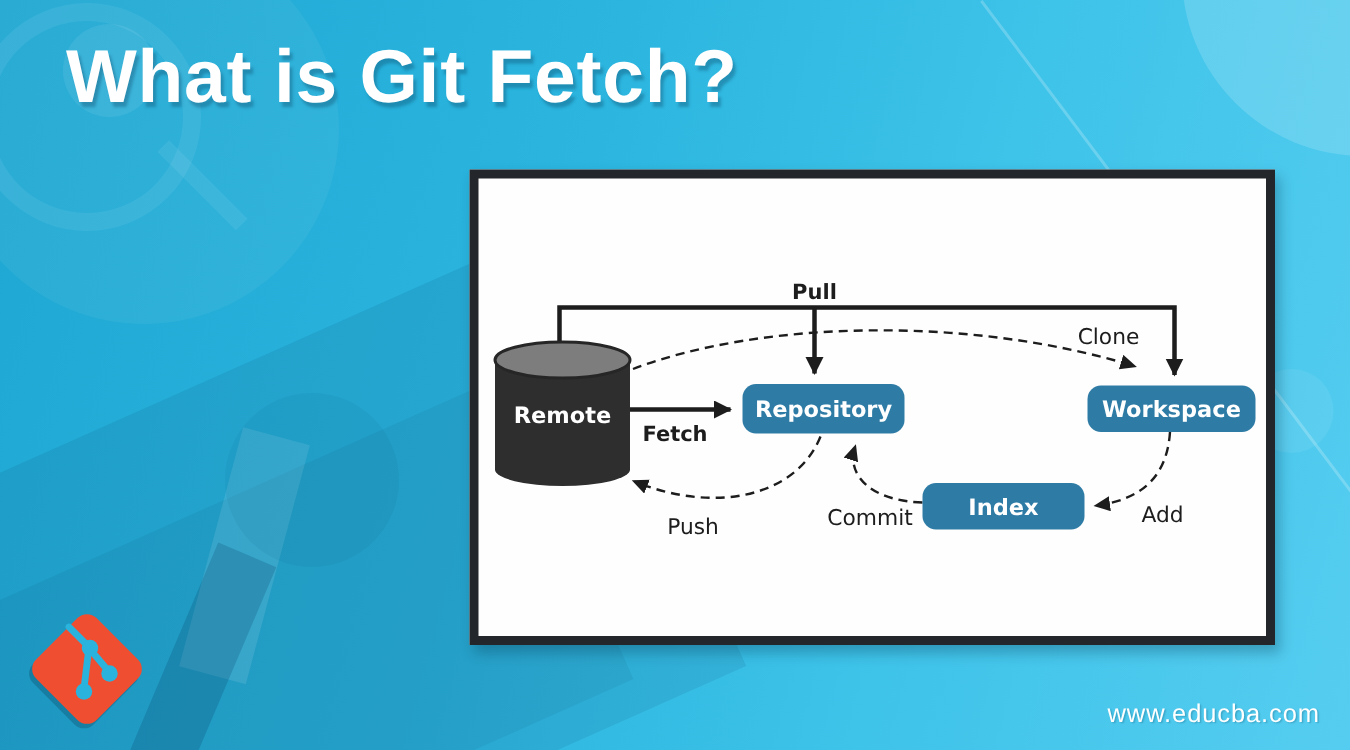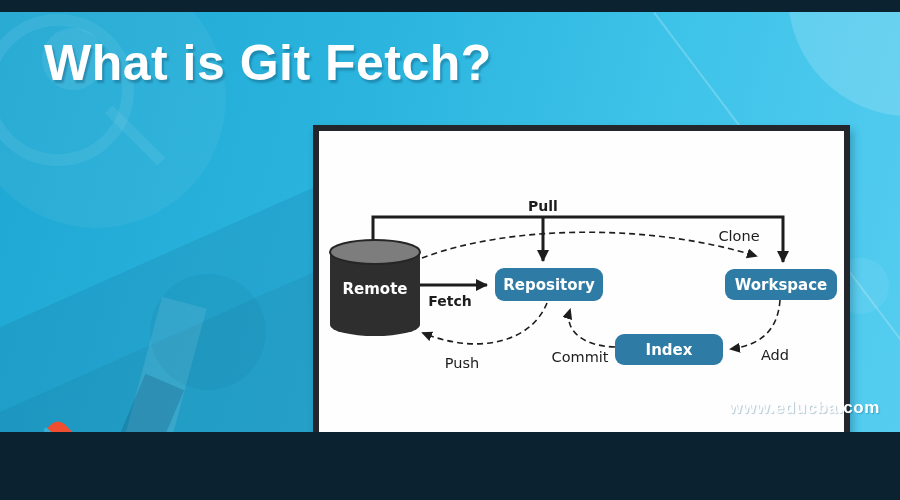--- a/index.html
+++ b/index.html
@@ -1,20 +1,19 @@
 <!DOCTYPE html>
 <html><head>
 <meta charset="utf-8">
 <style>
   html,body{margin:0;padding:0;background:#0b2330;}
   .page{
-    position:relative;width:900px;height:420px;overflow:hidden;
+    position:relative;width:900px;height:500px;overflow:hidden;
     background:linear-gradient(105deg,#1ea7d2 0%,#2ab4de 38%,#3ec3e9 68%,#55cdf0 100%);
     font-family:"Liberation Sans",sans-serif;
-    margin-top:12px;
   }
   .deco{position:absolute;pointer-events:none;}
   .deco-circle-tr{left:788px;top:-138px;width:242px;height:242px;border-radius:50%;background:rgba(255,255,255,0.16);}
   .deco-circle-right{left:833px;top:246px;width:56px;height:56px;border-radius:50%;background:rgba(255,255,255,0.07);}
   .deco-circle-tl{left:-34px;top:-44px;width:260px;height:260px;border-radius:50%;background:rgba(255,255,255,0.05);}
   .deco-ring-tl{left:-18px;top:2px;width:128px;height:128px;border:12px solid rgba(255,255,255,0.07);border-radius:50%;}
   .deco-ring-handle{left:98px;top:118px;width:74px;height:11px;background:rgba(255,255,255,0.07);transform:rotate(45deg);}
   .deco-blob-tl{left:42px;top:16px;width:62px;height:62px;border-radius:50%;background:rgba(255,255,255,0.08);}
   .deco-band-left{left:-180px;top:268px;width:640px;height:320px;background:rgba(7,60,95,0.10);transform:rotate(-24deg);}
   .deco-band-left2{left:-120px;top:348px;width:520px;height:220px;background:rgba(7,60,95,0.08);transform:rotate(-24deg);}
@@ -31,21 +30,21 @@
   }
   .diagram-frame{
     position:absolute;left:313px;top:113px;width:525px;height:305px;
     background:#fefefe;border:6px solid #23272b;
     box-shadow:3px 5px 8px rgba(0,40,60,0.28);
   }
   .diagram-frame svg{display:block;}
   .git-logo{position:absolute;left:14px;top:402px;width:88px;height:88px;}
   .website{
     position:absolute;right:20px;bottom:14px;
-    color:#ffffff;font-size:17px;font-weight:700;letter-spacing:0.6px;
+    color:#ffffff;font-size:17px;font-weight:400;letter-spacing:0.6px;
     text-shadow:1px 1px 1px rgba(16,80,110,0.3);
   }
   text{font-family:"DejaVu Sans","Liberation Sans",sans-serif;}
   .node-label{fill:#ffffff;font-size:15px;font-weight:700;}
   .edge-label{fill:#1d1d1d;font-size:14.5px;}
   .edge-label-bold{fill:#1d1d1d;font-size:14px;font-weight:700;}
 </style>
 </head>
 <body>
 

